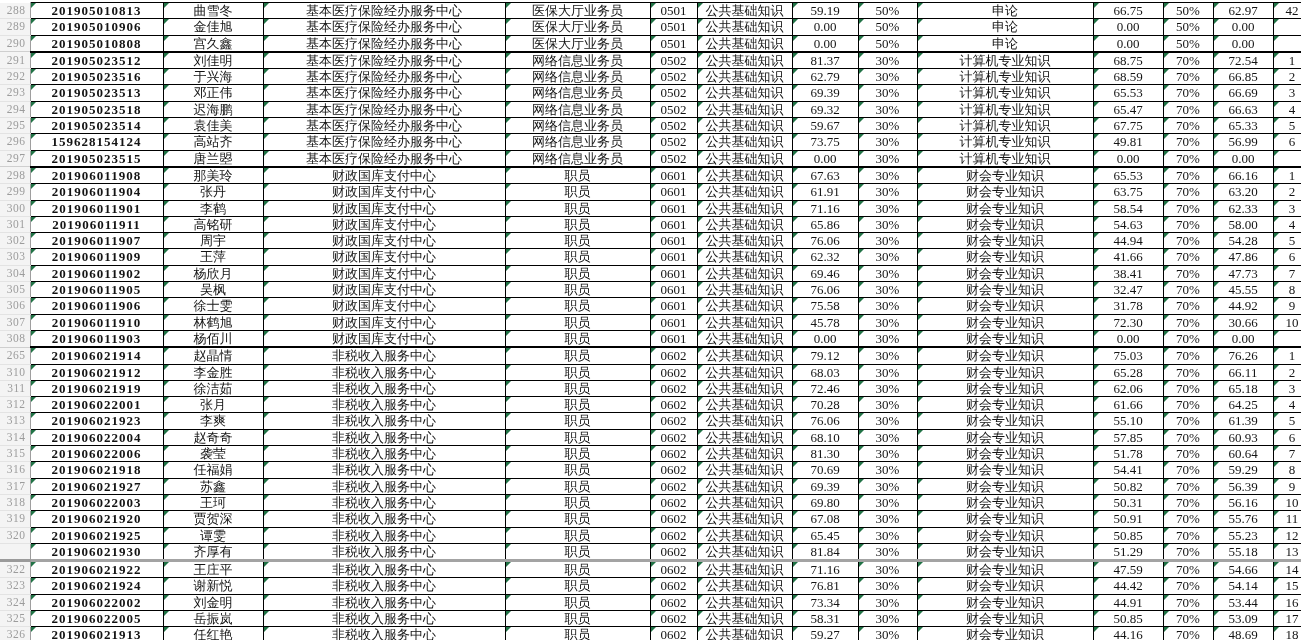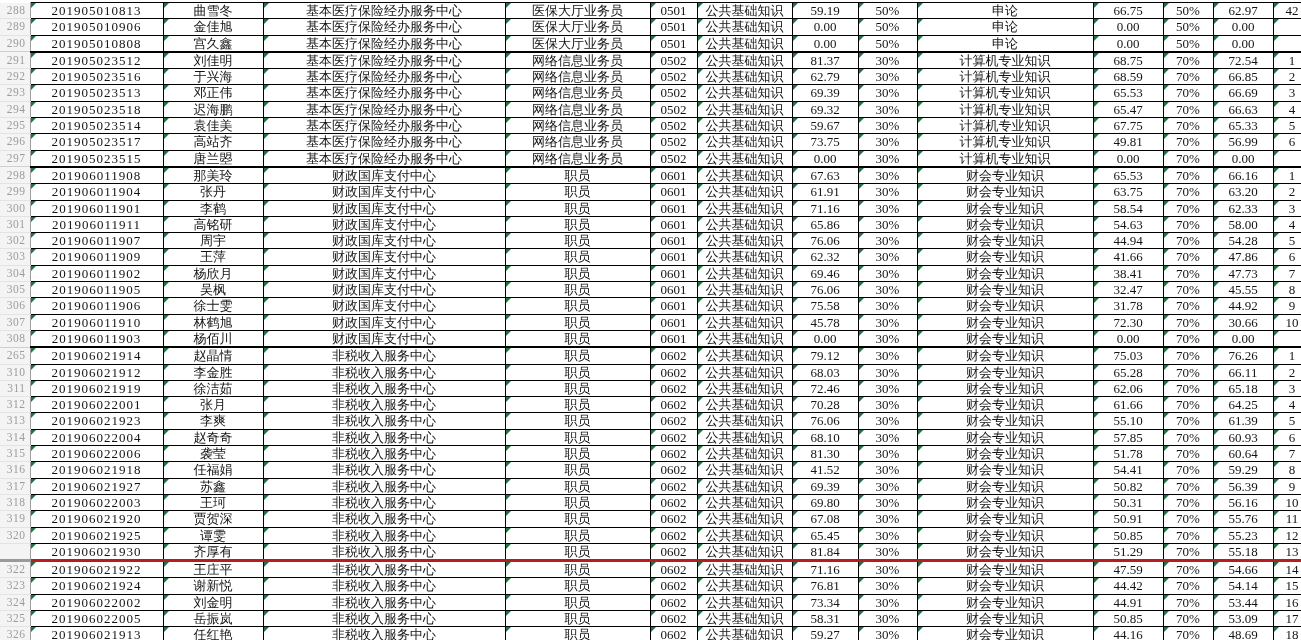--- a/index.html
+++ b/index.html
@@ -44,25 +44,25 @@
   }
   
   td.tri::before{
     content:"";
     position:absolute;
     top:0;left:0;
     width:0;height:0;
     border-top:5px solid #217346;
     border-right:5px solid transparent;
   }
-  td.c-id{letter-spacing:1px;font-size:12.5px;}
+  td.c-id{letter-spacing:1px;font-size:12.5px;font-weight:bold;}
   td.c-num{font-size:12.5px;}
   tr.sep-group td{border-bottom-width:2px;}
   tr.sep-group td.rh{border-bottom:1px solid #cfcfcf;}
-  tr.sep-thick td{border-bottom:3px solid #b91c1c;}
+  tr.sep-thick td{border-bottom:3px solid #a3a3a3;}
   tr.sep-thick td.rh{border-bottom:3px solid #9a9a9a;padding-left:43px;}
 </style>
 </head>
 <body>
 
 <div class="sheet">
   <table class="grid">
     <colgroup>
       <col style="width:30px">
         <col style="width:133px">
@@ -203,21 +203,21 @@
           <td class="c-num tri">59.67</td>
           <td class="c-num tri">30%</td>
           <td class="tri">计算机专业知识</td>
           <td class="c-num tri">67.75</td>
           <td class="c-num tri">70%</td>
           <td class="c-num tri">65.33</td>
           <td class="c-num tri">5</td>
         </tr>
         <tr>
           <td class="rh">296</td>
-          <td class="c-id tri">201905023517</td>
+          <td class="c-id tri">159628154124</td>
           <td class="tri">高站齐</td>
           <td class="tri">基本医疗保险经办服务中心</td>
           <td class="tri">网络信息业务员</td>
           <td class="c-num tri">0502</td>
           <td class="tri">公共基础知识</td>
           <td class="c-num tri">73.75</td>
           <td class="c-num tri">30%</td>
           <td class="tri">计算机专业知识</td>
           <td class="c-num tri">49.81</td>
           <td class="c-num tri">70%</td>
@@ -529,21 +529,21 @@
           <td class="c-num tri">7</td>
         </tr>
         <tr>
           <td class="rh">316</td>
           <td class="c-id tri">201906021918</td>
           <td class="tri">任福娟</td>
           <td class="tri">非税收入服务中心</td>
           <td class="tri">职员</td>
           <td class="c-num tri">0602</td>
           <td class="tri">公共基础知识</td>
-          <td class="c-num tri">41.52</td>
+          <td class="c-num tri">70.69</td>
           <td class="c-num tri">30%</td>
           <td class="tri">财会专业知识</td>
           <td class="c-num tri">54.41</td>
           <td class="c-num tri">70%</td>
           <td class="c-num tri">59.29</td>
           <td class="c-num tri">8</td>
         </tr>
         <tr>
           <td class="rh">317</td>
           <td class="c-id tri">201906021927</td>

